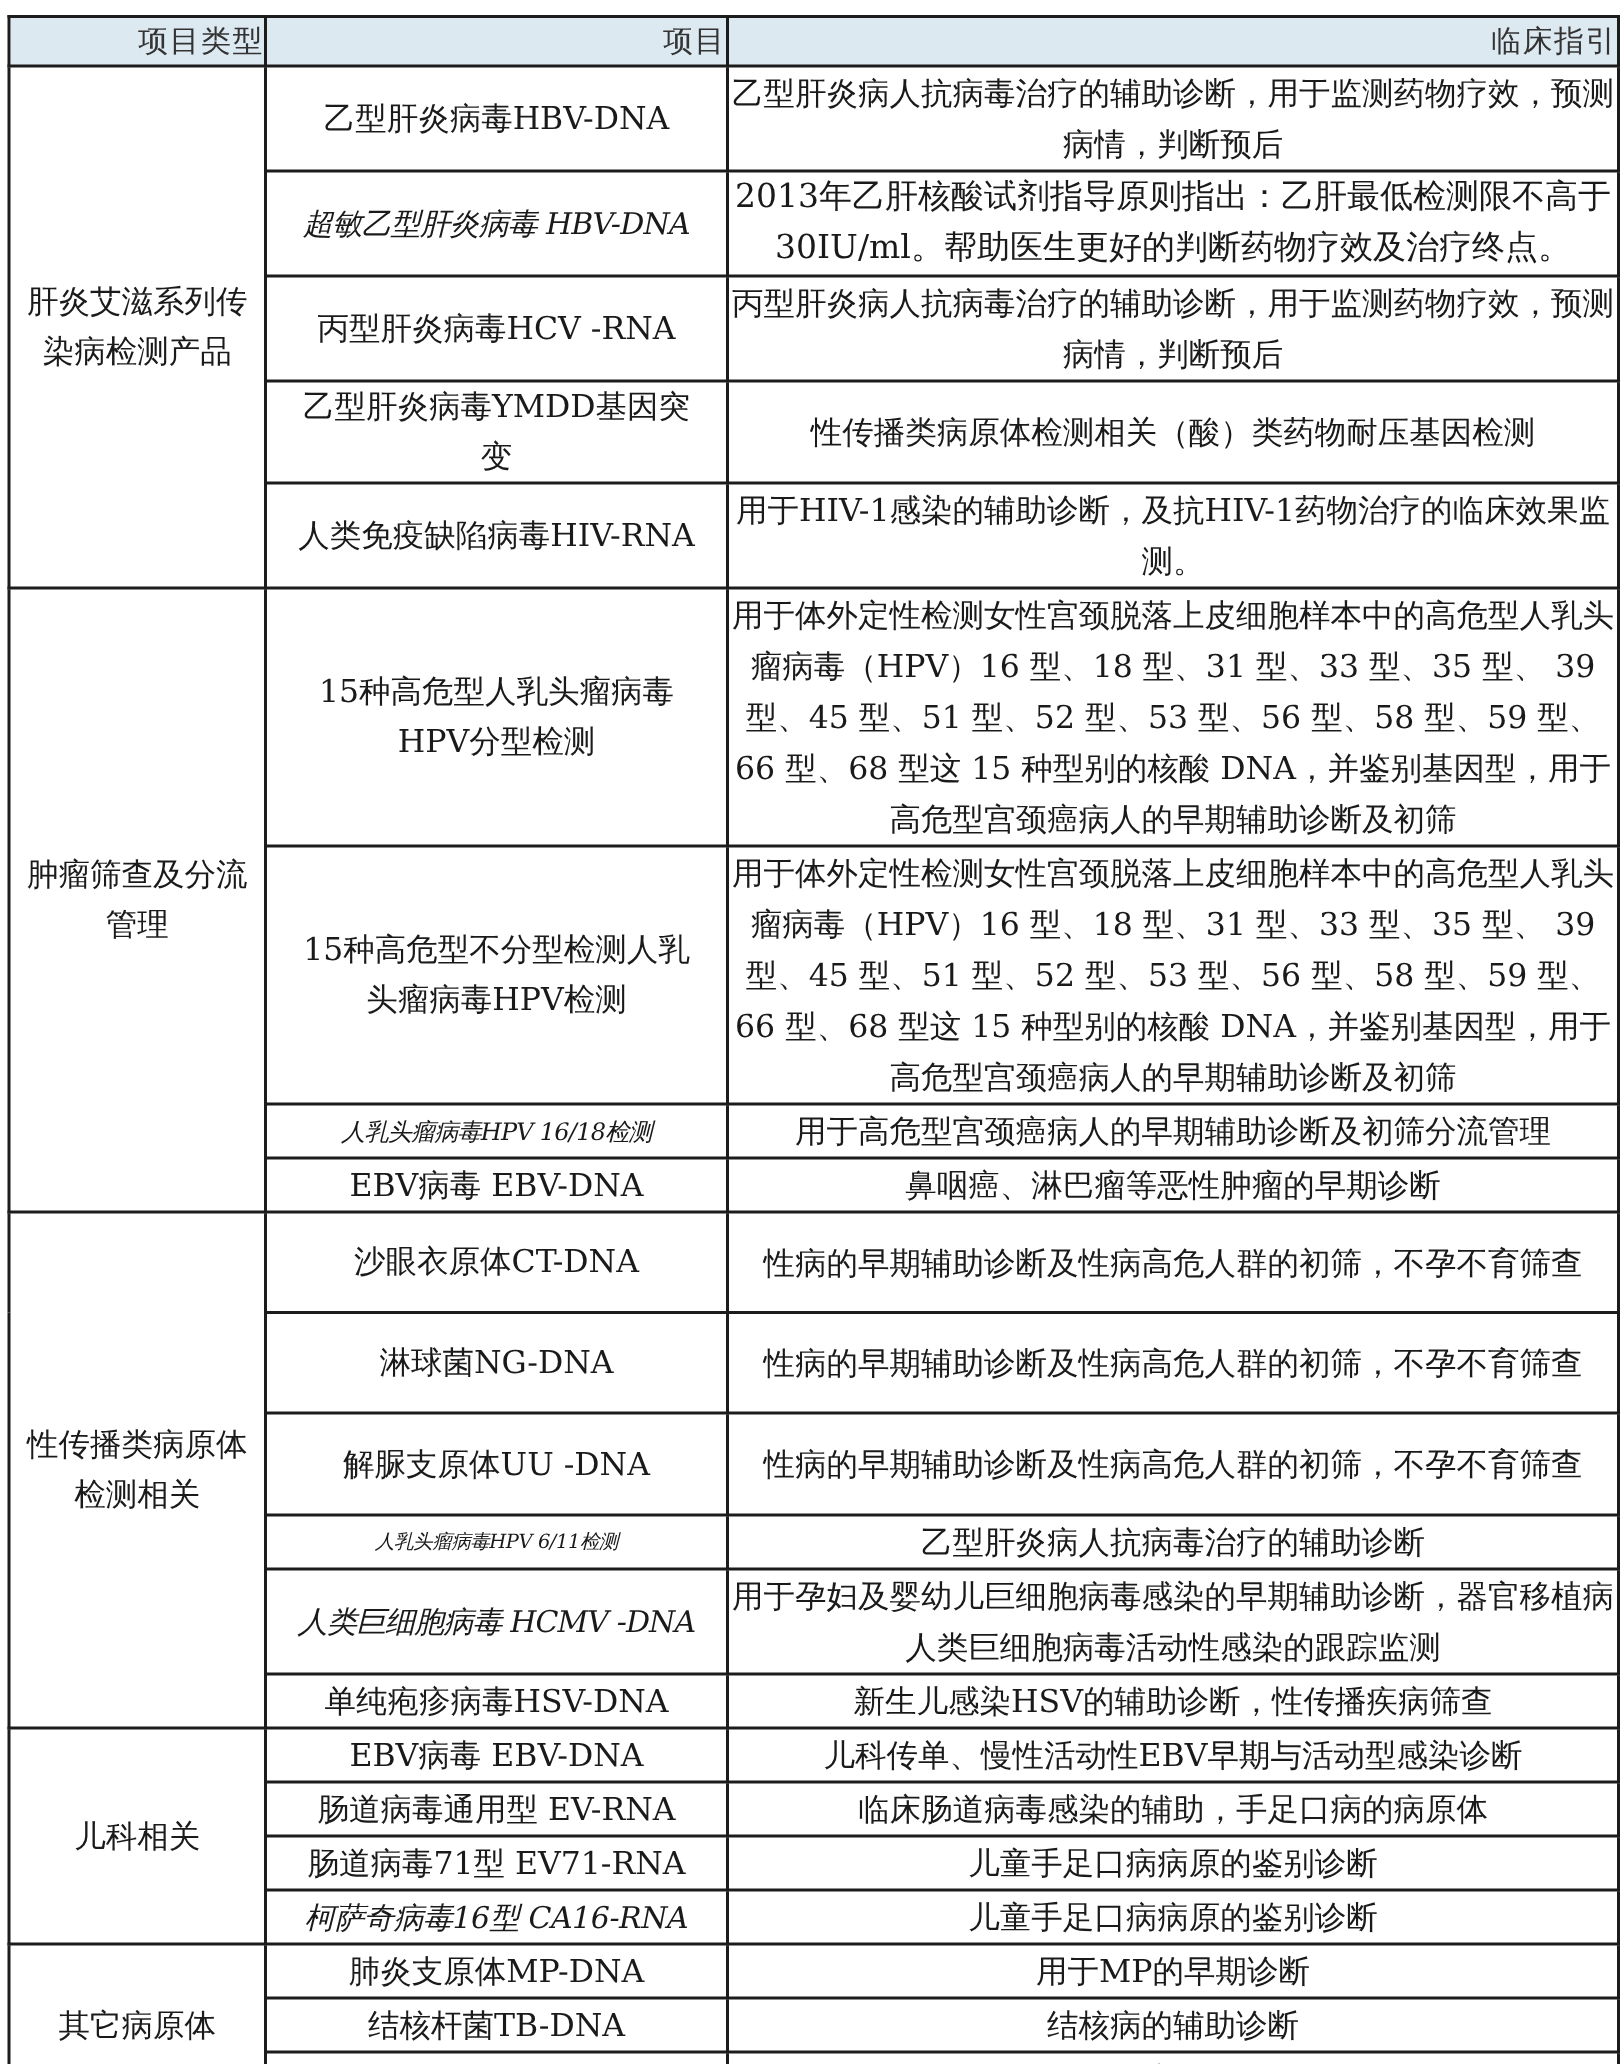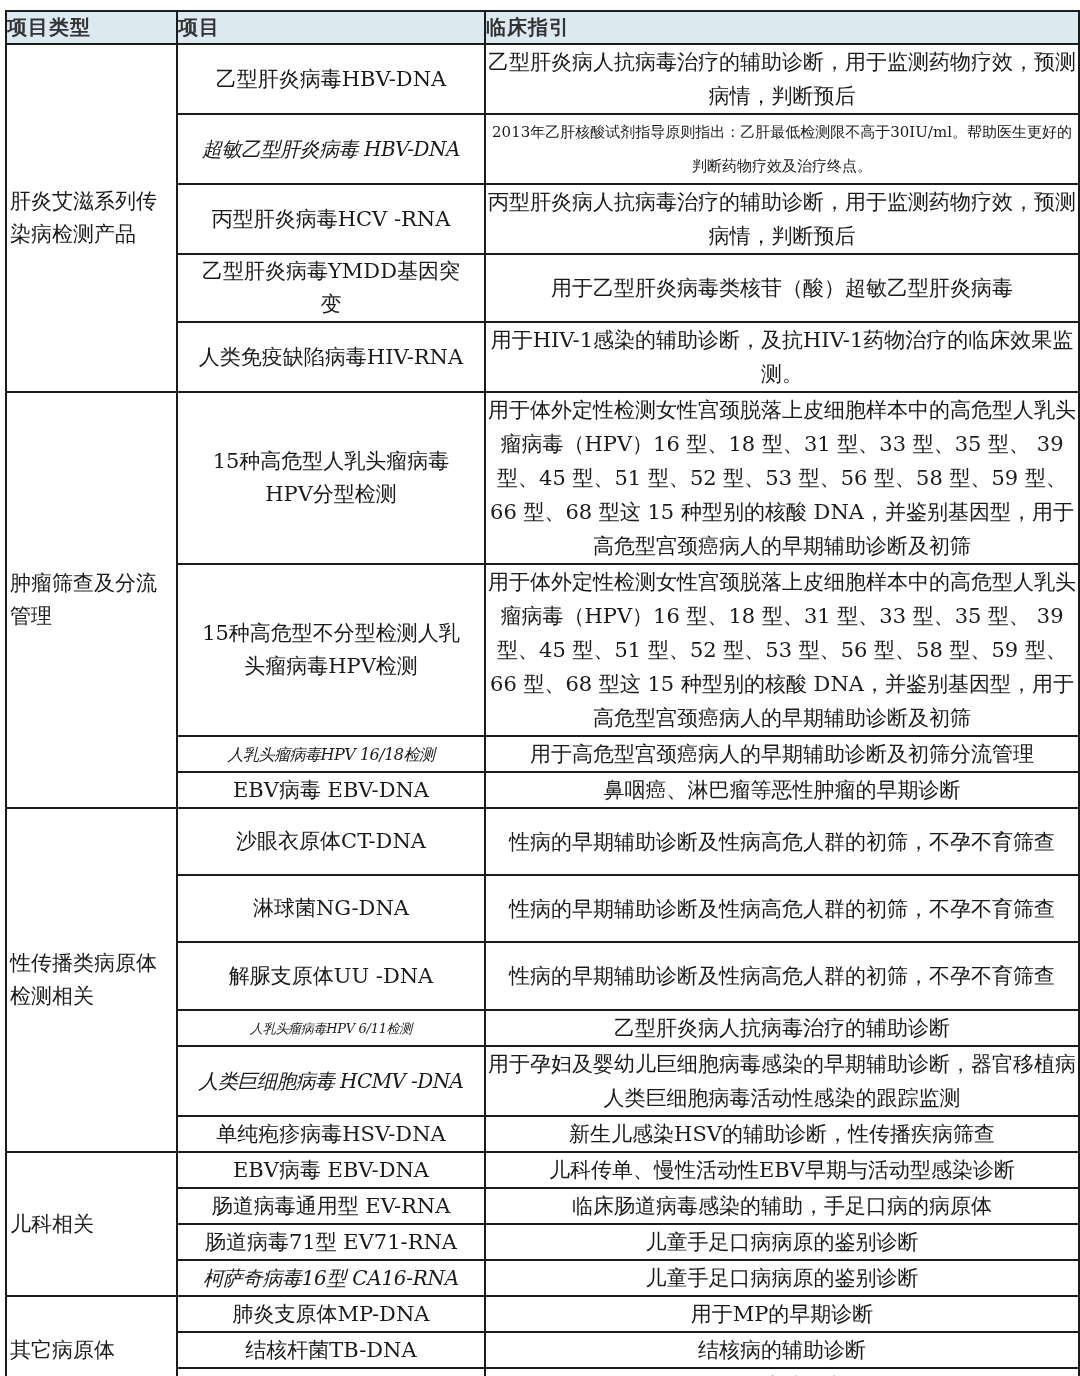--- a/index.html
+++ b/index.html
@@ -32,28 +32,28 @@
   th, td {
     border: 2px solid #1c1c1c;
     padding: 0;
     vertical-align: middle;
     overflow: hidden;
   }
   th {
     background: #dce9f1;
     height: 31px;
     font-family: "DejaVu Sans", "Liberation Sans", sans-serif;
-    font-weight: bold;
+    font-weight: normal;
     font-size: 20px;
     color: #333333;
-    text-align: left;
+    text-align: right;
     letter-spacing: 1px;
   }
   td.cat {
-    text-align: left;
+    text-align: center;
     font-family: "DejaVu Sans", "Liberation Sans", sans-serif;
     font-size: 21px;
     line-height: 33px;
     padding: 0 3px;
   }
   td.item {
     text-align: center;
     font-size: 21px;
     line-height: 33px;
     padding: 0 18px;
@@ -86,29 +86,29 @@
   </thead>
   <tbody>
 
     <tr style="height:68px">
       <td class="cat" rowspan="5">肝炎艾滋系列传染病检测产品</td>
       <td class="item">乙型肝炎病毒HBV-DNA</td>
       <td class="guide">乙型肝炎病人抗病毒治疗的辅助诊断，用于监测药物疗效，预测病情，判断预后</td>
     </tr>
     <tr style="height:68px">
       <td class="item nowrap" style="font-size:20px;letter-spacing:-0.5px">超敏乙型肝炎病毒 HBV-DNA</td>
-      <td class="guide" style="font-size:15px">2013年乙肝核酸试剂指导原则指出：乙肝最低检测限不高于30IU/ml。帮助医生更好的判断药物疗效及治疗终点。</td>
+      <td class="guide" style="font-size:22px">2013年乙肝核酸试剂指导原则指出：乙肝最低检测限不高于30IU/ml。帮助医生更好的判断药物疗效及治疗终点。</td>
     </tr>
     <tr style="height:67px">
       <td class="item">丙型肝炎病毒HCV -RNA</td>
       <td class="guide">丙型肝炎病人抗病毒治疗的辅助诊断，用于监测药物疗效，预测病情，判断预后</td>
     </tr>
     <tr style="height:53px">
       <td class="item">乙型肝炎病毒YMDD基因突变</td>
-      <td class="guide">用于乙型肝炎病毒类核苷（酸）超敏乙型肝炎病毒</td>
+      <td class="guide">性传播类病原体检测相关（酸）类药物耐压基因检测</td>
     </tr>
     <tr style="height:68px">
       <td class="item">人类免疫缺陷病毒HIV-RNA</td>
       <td class="guide">用于HIV-1感染的辅助诊断，及抗HIV-1药物治疗的临床效果监测。</td>
     </tr>
 
     <tr style="height:170px">
       <td class="cat" rowspan="4">肿瘤筛查及分流管理</td>
       <td class="item">15种高危型人乳头瘤病毒HPV分型检测</td>
       <td class="guide">用于体外定性检测女性宫颈脱落上皮细胞样本中的高危型人乳头瘤病毒（HPV）16 型、18 型、31 型、33 型、35 型、 39 型、45 型、51 型、52 型、53 型、56 型、58 型、59 型、66 型、68 型这 15 种型别的核酸 DNA，并鉴别基因型，用于高危型宫颈癌病人的早期辅助诊断及初筛</td>

